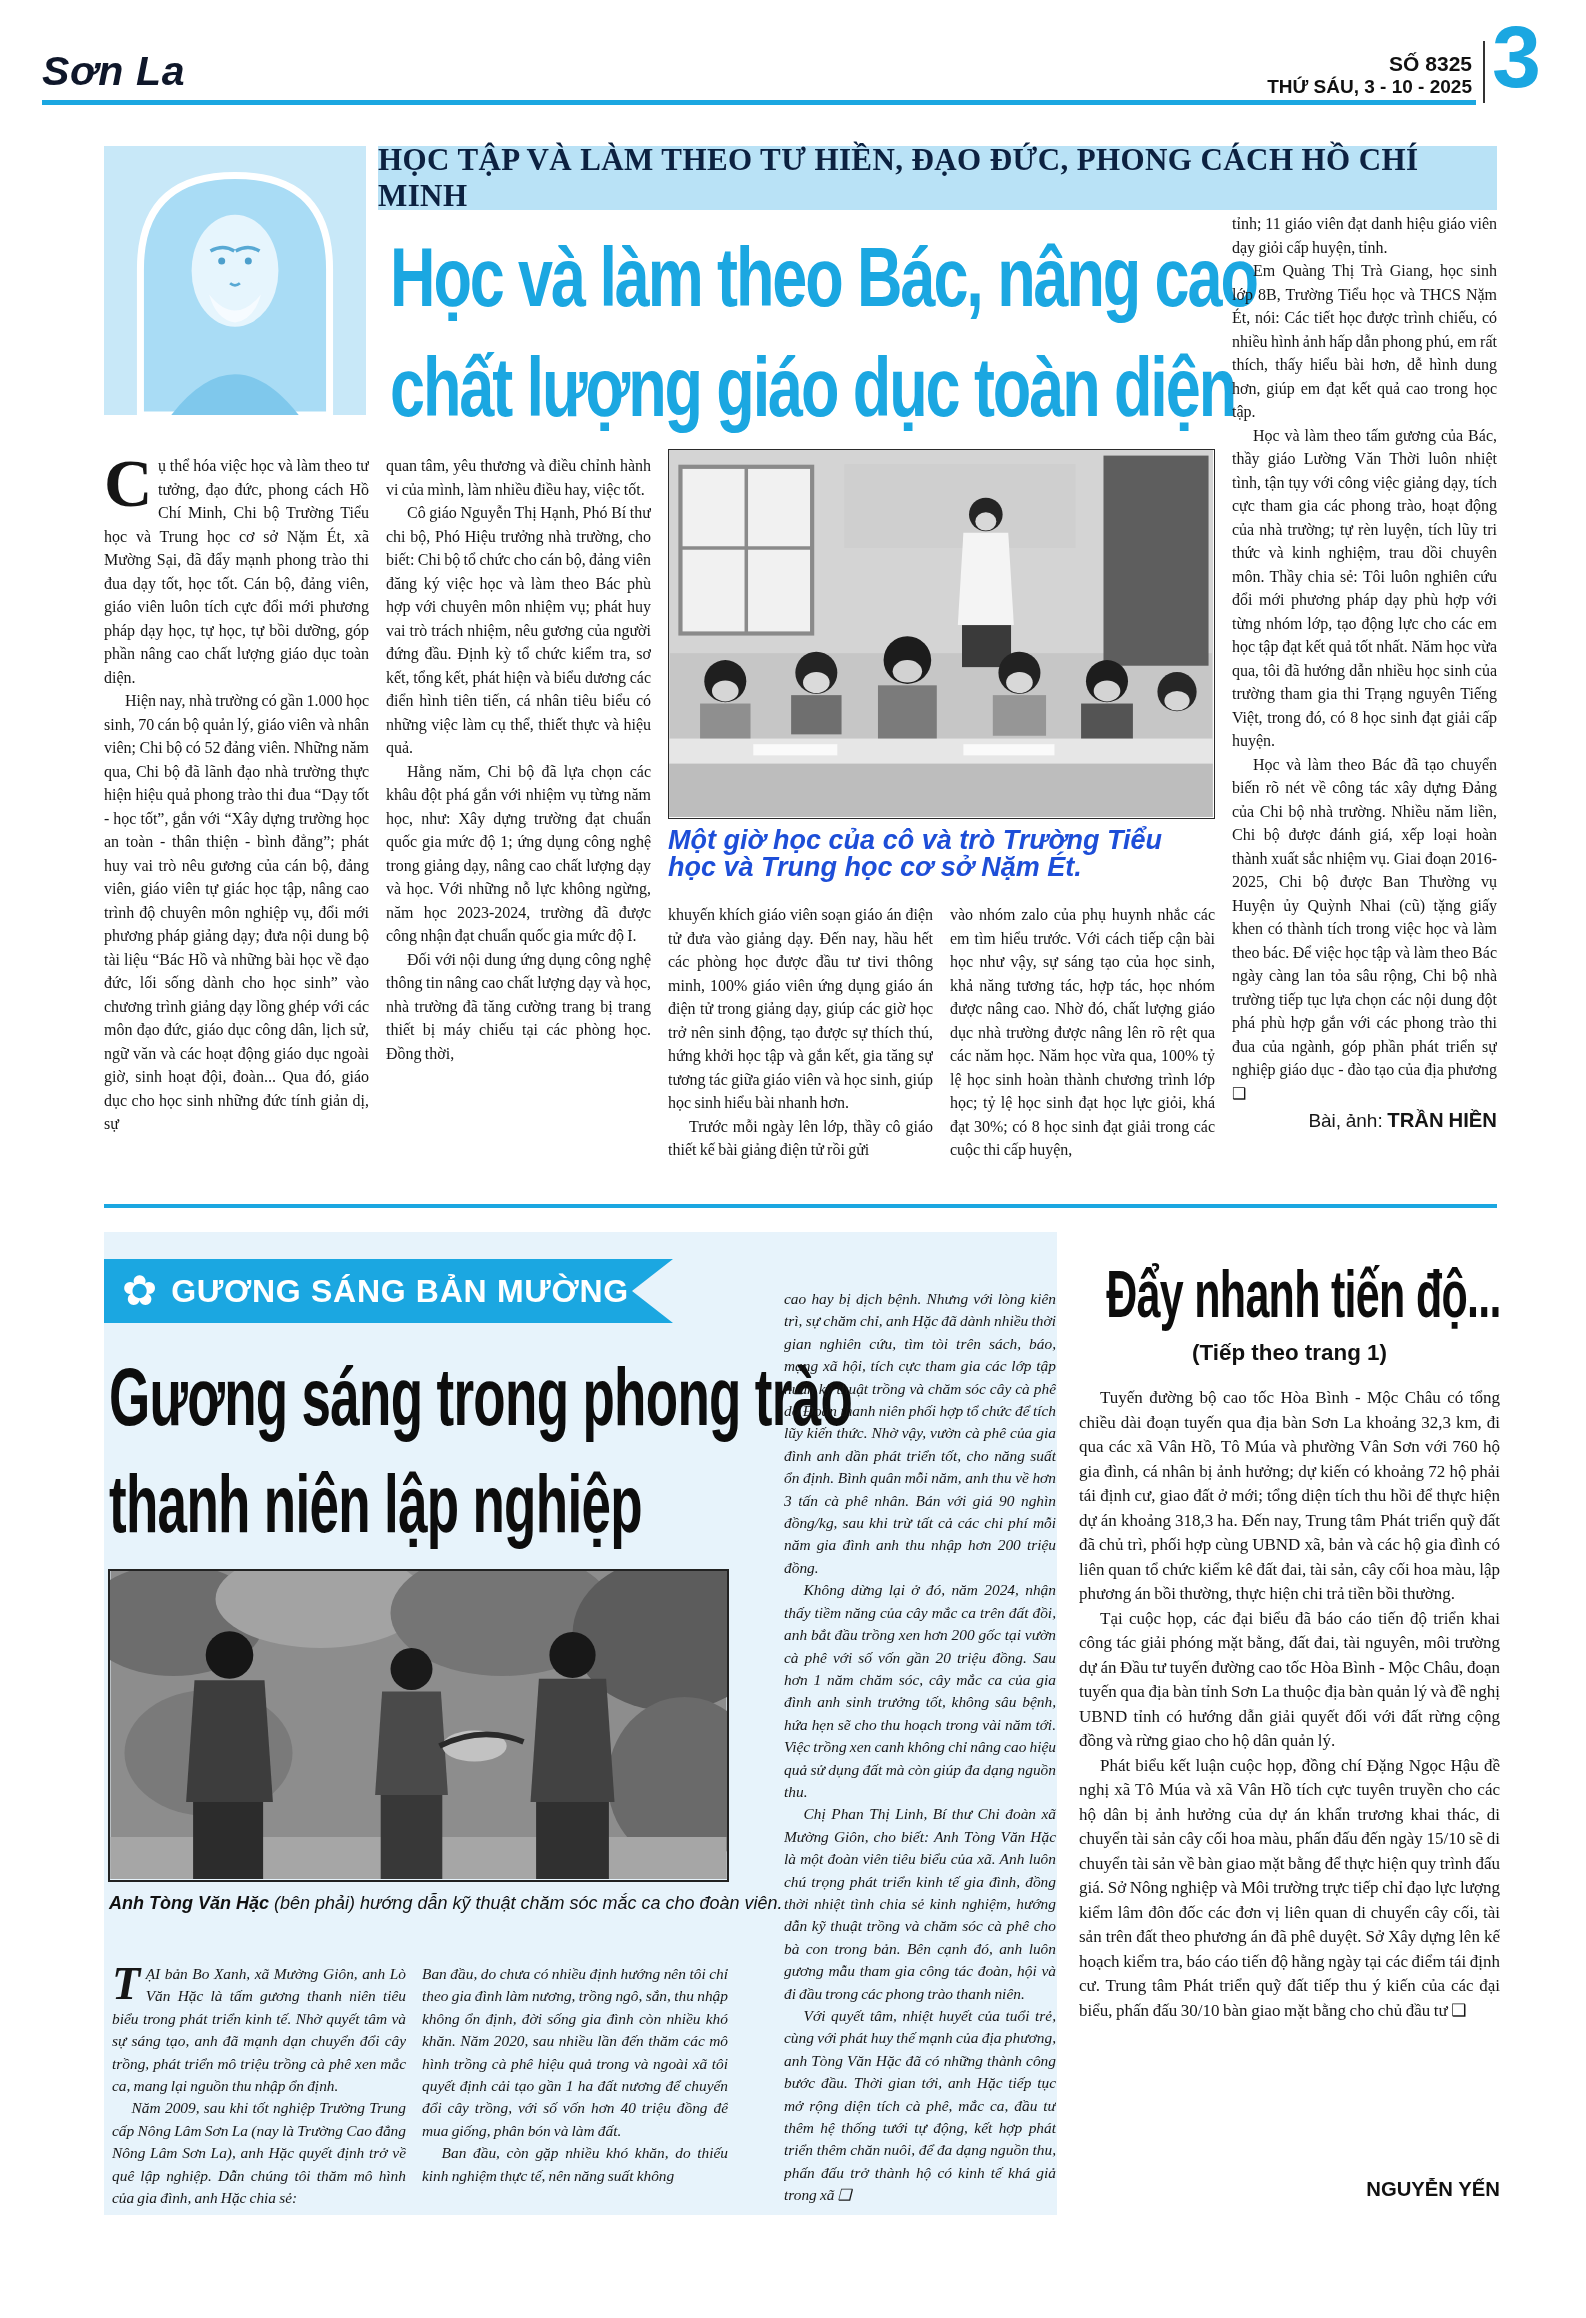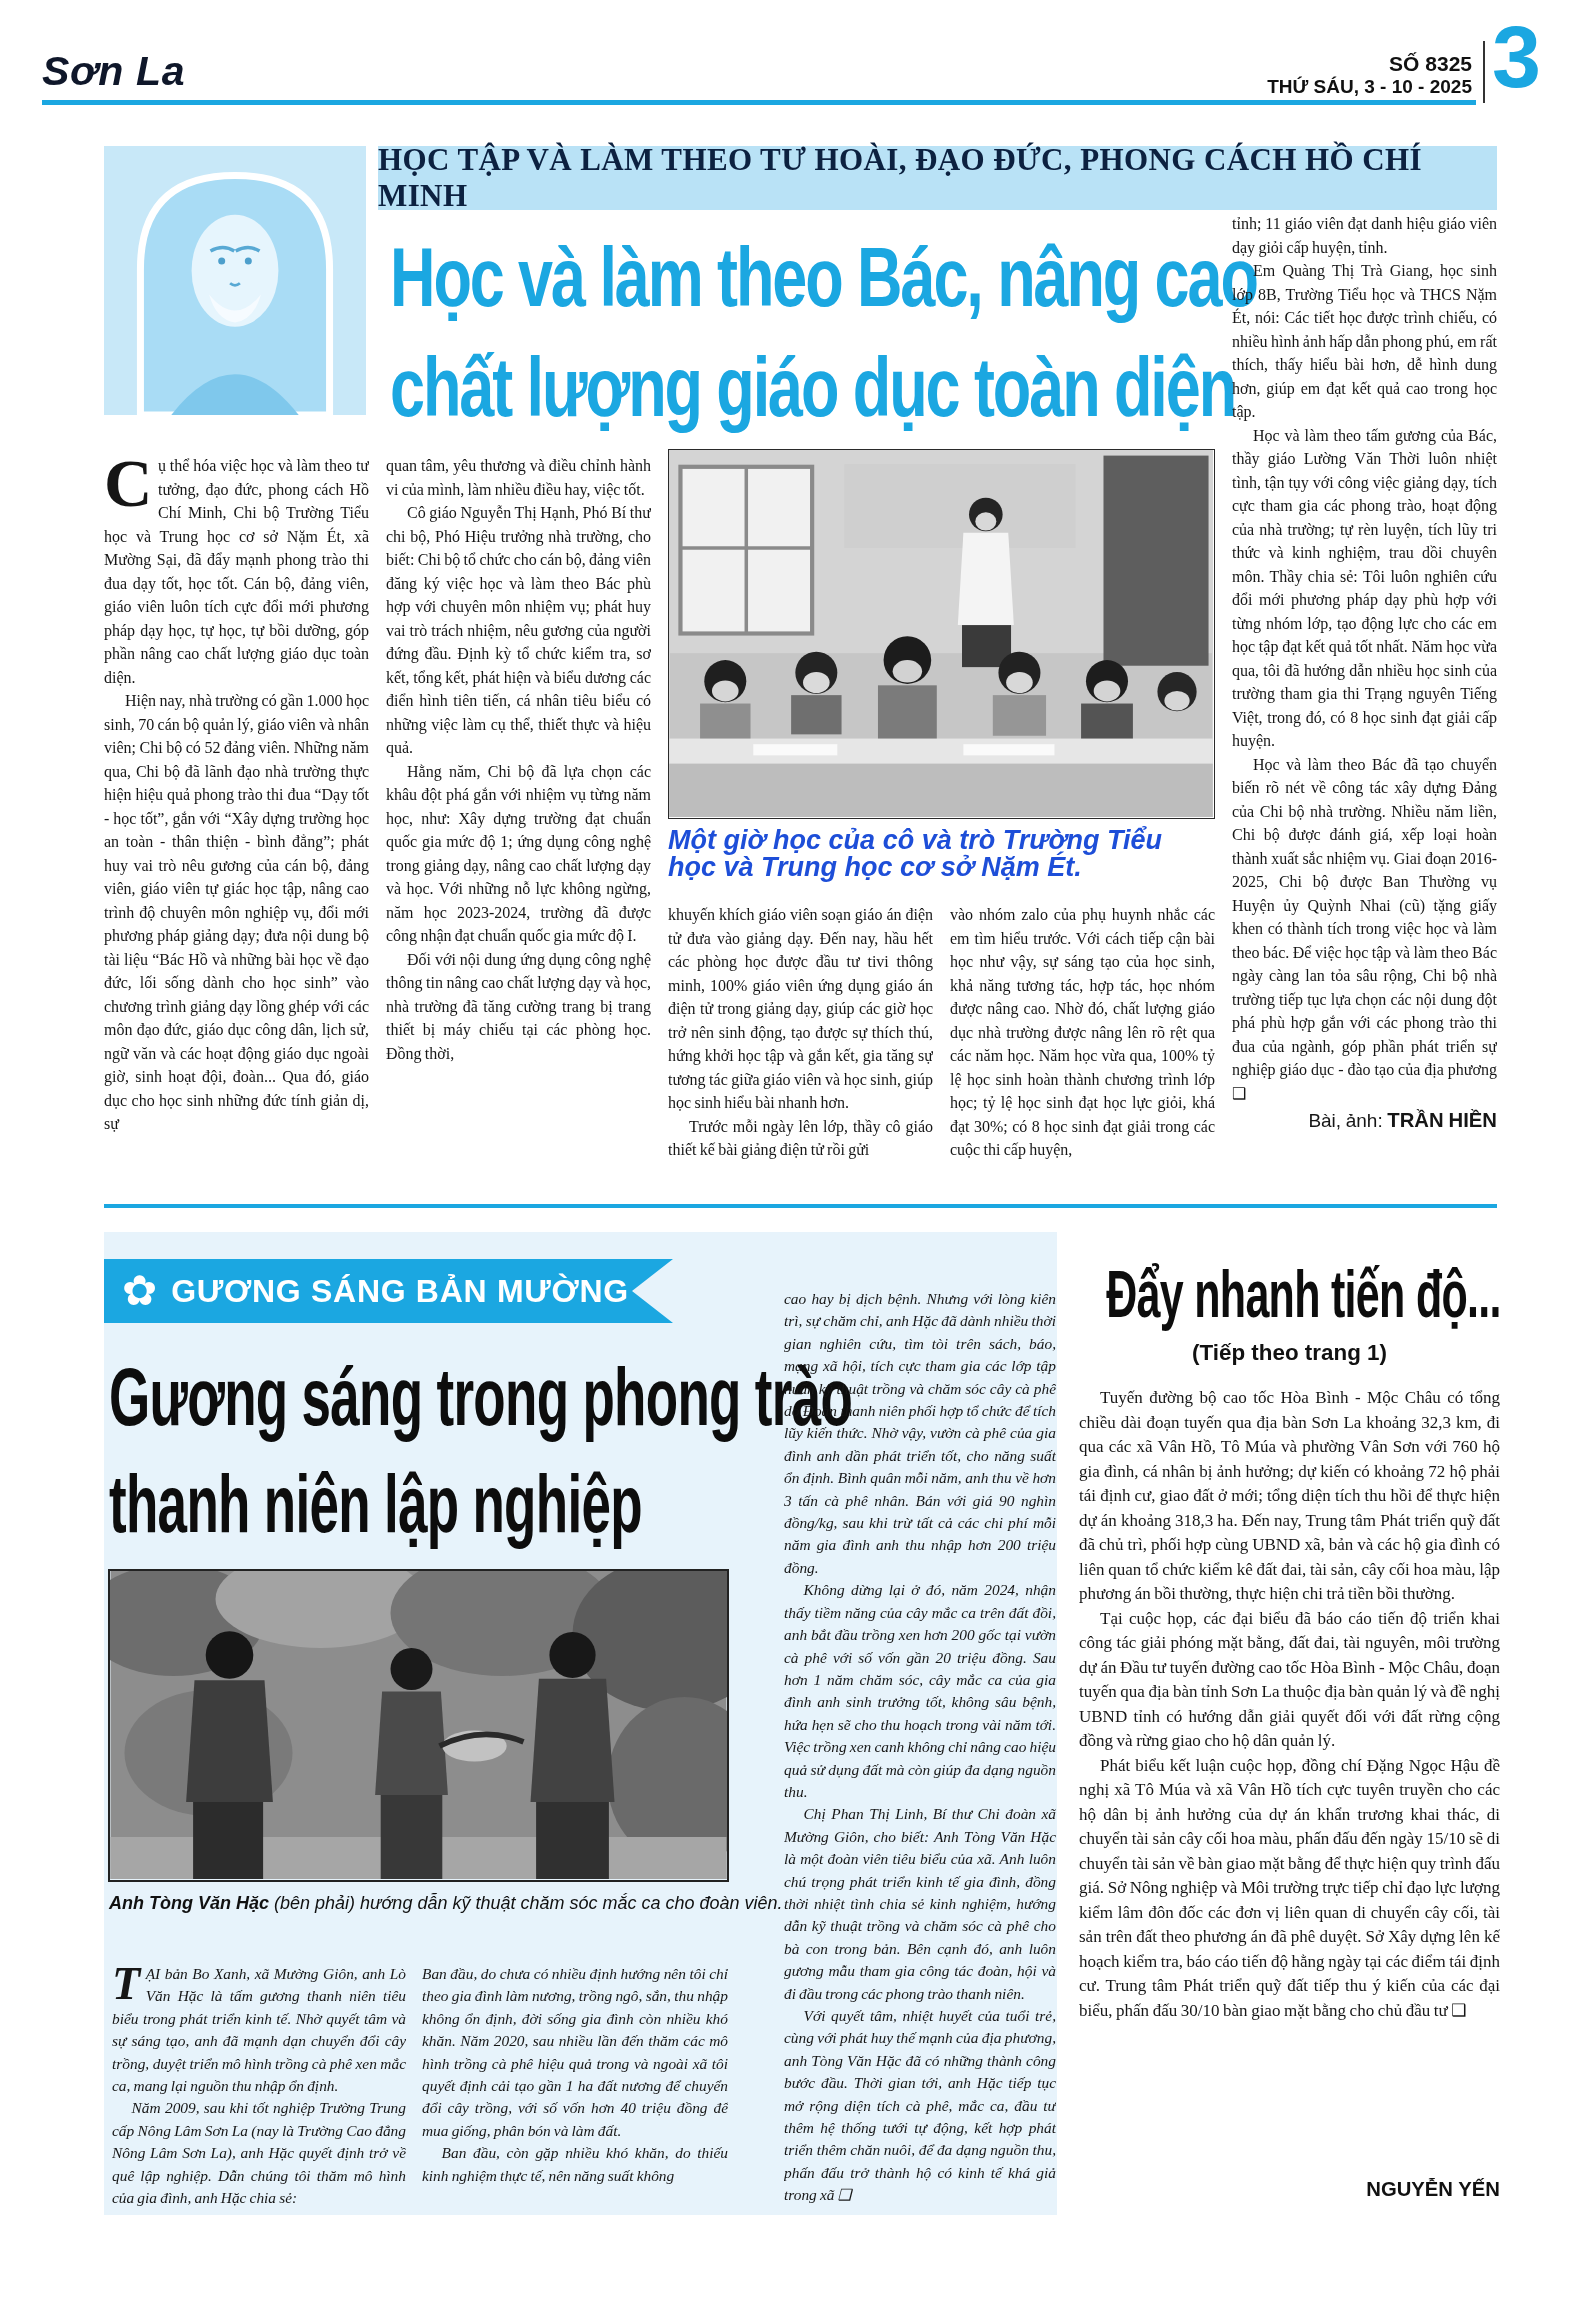--- a/index.html
+++ b/index.html
@@ -103,21 +103,21 @@
     <ellipse cx="187" cy="178" rx="62" ry="80" fill="#e6f5fd"></ellipse>
     <path d="M150 212 Q187 258 224 212 Q214 248 187 252 Q160 248 150 212 Z" fill="#f6fbff"></path>
     <path d="M152 150 q18 -10 34 0" stroke="#58a9d4" stroke-width="5" fill="none"></path>
     <path d="M188 150 q18 -10 34 0" stroke="#58a9d4" stroke-width="5" fill="none"></path>
     <circle cx="168" cy="164" r="5" fill="#4d9fcc"></circle>
     <circle cx="206" cy="164" r="5" fill="#4d9fcc"></circle>
     <path d="M180 196 q7 6 14 0" stroke="#58a9d4" stroke-width="4" fill="none"></path>
   </svg>
 </div>
 
-<div class="abs kicker1">HỌC TẬP VÀ LÀM THEO TƯ HOÀI, ĐẠO ĐỨC, PHONG CÁCH HỒ CHÍ MINH</div>
+<div class="abs kicker1">HỌC TẬP VÀ LÀM THEO TƯ HIỀN, ĐẠO ĐỨC, PHONG CÁCH HỒ CHÍ MINH</div>
 
 <div class="abs hl1">
   <div>Học và làm theo Bác, nâng cao</div>
   <div>chất lượng giáo dục toàn diện</div>
 </div>
 
 <div class="abs ncol c1">
   <p class="np"><span class="dropcap">C</span><span>ụ thể hóa việc học và làm theo tư tưởng, đạo đức, phong cách Hồ Chí Minh, Chi bộ Trường Tiểu học và Trung học cơ sở Nặm Ét, xã Mường Sại, đã đẩy mạnh phong trào thi đua dạy tốt, học tốt. Cán bộ, đảng viên, giáo viên luôn tích cực đổi mới phương pháp dạy học, tự học, tự bồi dưỡng, góp phần nâng cao chất lượng giáo dục toàn diện.</span></p>
   <p>Hiện nay, nhà trường có gần 1.000 học sinh, 70 cán bộ quản lý, giáo viên và nhân viên; Chi bộ có 52 đảng viên. Những năm qua, Chi bộ đã lãnh đạo nhà trường thực hiện hiệu quả phong trào thi đua “Dạy tốt - học tốt”, gắn với “Xây dựng trường học an toàn - thân thiện - bình đẳng”; phát huy vai trò nêu gương của cán bộ, đảng viên, giáo viên tự giác học tập, nâng cao trình độ chuyên môn nghiệp vụ, đổi mới phương pháp giảng dạy; đưa nội dung bộ tài liệu “Bác Hồ và những bài học về đạo đức, lối sống dành cho học sinh” vào chương trình giảng dạy lồng ghép với các môn đạo đức, giáo dục công dân, lịch sử, ngữ văn và các hoạt động giáo dục ngoài giờ, sinh hoạt đội, đoàn... Qua đó, giáo dục cho học sinh những đức tính giản dị, sự</p>
 </div>
@@ -232,21 +232,21 @@
     <ellipse cx="520" cy="250" rx="46" ry="22" fill="#c2c2c2"></ellipse>
     <path d="M470 250 q60 -30 120 -6" stroke="#2a2a2a" stroke-width="8" fill="none"></path>
   </svg>
 </div>
 
 <div class="abs cap2">
   <span class="capname">Anh Tòng Văn Hặc</span><span> (bên phải) hướng dẫn kỹ thuật chăm sóc mắc ca cho đoàn viên.</span>
 </div>
 
 <div class="abs icol cA">
-  <p class="np"><span class="idrop">T</span><span>ẠI bản Bo Xanh, xã Mường Giôn, anh Lò Văn Hặc là tấm gương thanh niên tiêu biểu trong phát triển kinh tế. Nhờ quyết tâm và sự sáng tạo, anh đã mạnh dạn chuyển đổi cây trồng, duyệt triển mô hình trồng cà phê xen mắc ca, mang lại nguồn thu nhập ổn định.</span></p>
+  <p class="np"><span class="idrop">T</span><span>ẠI bản Bo Xanh, xã Mường Giôn, anh Lò Văn Hặc là tấm gương thanh niên tiêu biểu trong phát triển kinh tế. Nhờ quyết tâm và sự sáng tạo, anh đã mạnh dạn chuyển đổi cây trồng, phát triển mô triệu trồng cà phê xen mắc ca, mang lại nguồn thu nhập ổn định.</span></p>
   <p>Năm 2009, sau khi tốt nghiệp Trường Trung cấp Nông Lâm Sơn La (nay là Trường Cao đẳng Nông Lâm Sơn La), anh Hặc quyết định trở về quê lập nghiệp. Dẫn chúng tôi thăm mô hình của gia đình, anh Hặc chia sẻ:</p>
 </div>
 
 <div class="abs icol cB">
   <p class="np">Ban đầu, do chưa có nhiều định hướng nên tôi chỉ theo gia đình làm nương, trồng ngô, sắn, thu nhập không ổn định, đời sống gia đình còn nhiều khó khăn. Năm 2020, sau nhiều lần đến thăm các mô hình trồng cà phê hiệu quả trong và ngoài xã tôi quyết định cải tạo gần 1 ha đất nương để chuyển đổi cây trồng, với số vốn hơn 40 triệu đồng để mua giống, phân bón và làm đất.</p>
   <p>Ban đầu, còn gặp nhiều khó khăn, do thiếu kinh nghiệm thực tế, nên năng suất không</p>
 </div>
 
 <div class="abs icol cC">
   <p class="np">cao hay bị dịch bệnh. Nhưng với lòng kiên trì, sự chăm chỉ, anh Hặc đã dành nhiều thời gian nghiên cứu, tìm tòi trên sách, báo, mạng xã hội, tích cực tham gia các lớp tập huấn kỹ thuật trồng và chăm sóc cây cà phê do Đoàn thanh niên phối hợp tổ chức để tích lũy kiến thức. Nhờ vậy, vườn cà phê của gia đình anh dần phát triển tốt, cho năng suất ổn định. Bình quân mỗi năm, anh thu về hơn 3 tấn cà phê nhân. Bán với giá 90 nghìn đồng/kg, sau khi trừ tất cả các chi phí mỗi năm gia đình anh thu nhập hơn 200 triệu đồng.</p>

